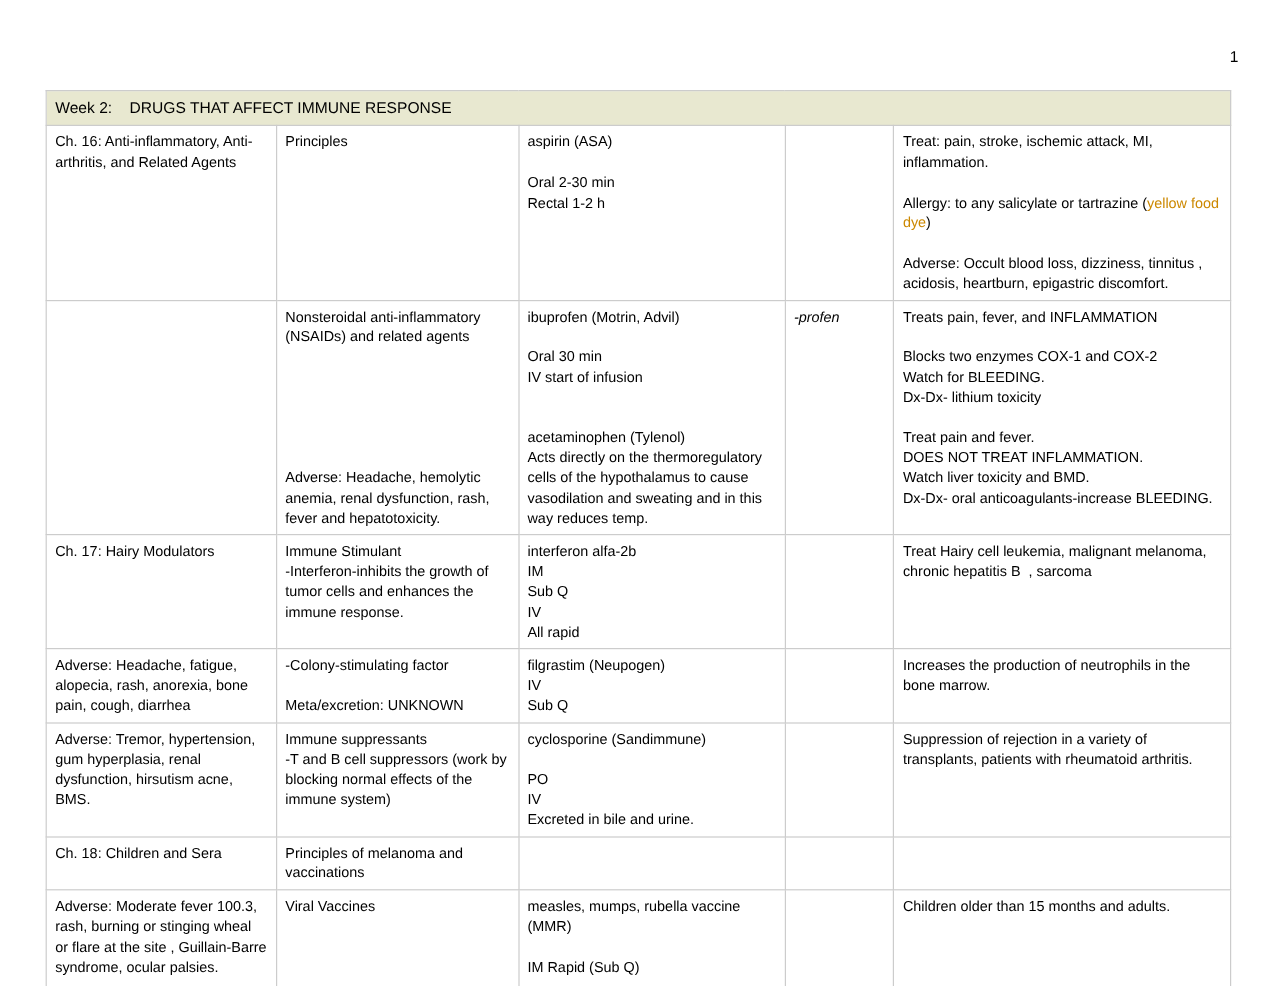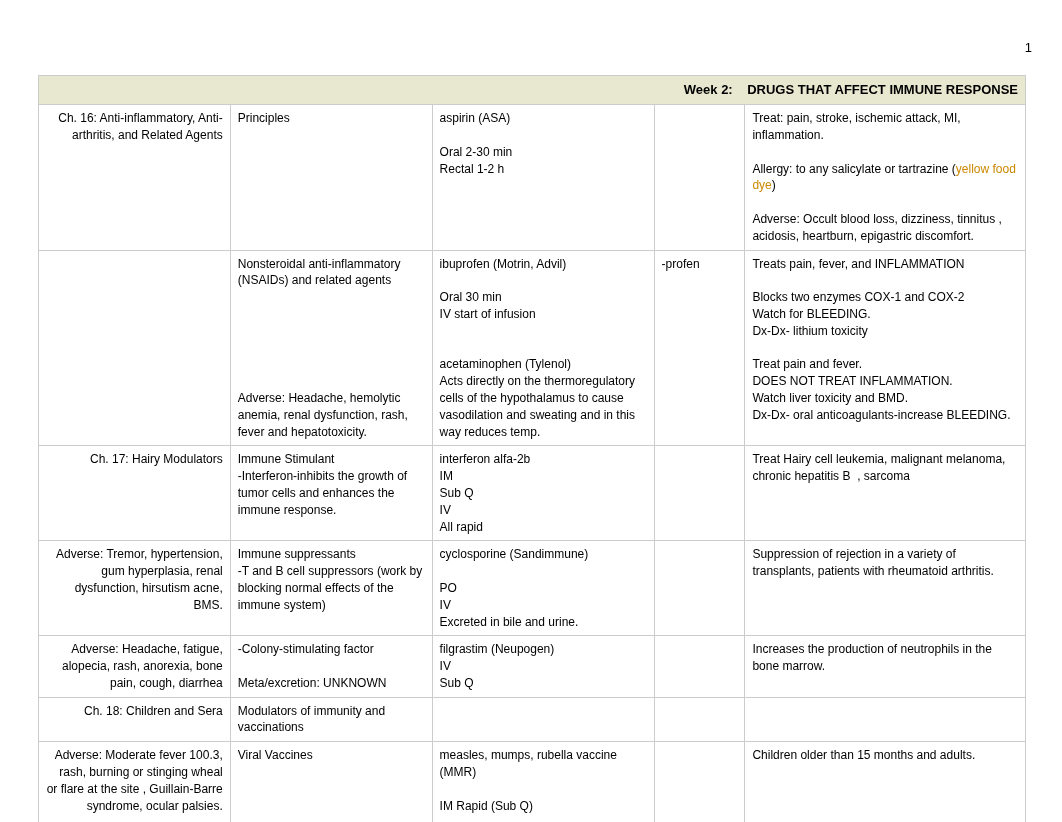--- a/index.html
+++ b/index.html
@@ -27,28 +27,28 @@
       border: 1px solid #ccc;
     }
     .main-table td, .main-table th {
       border: 1px solid #ccc;
       padding: 5px 7px;
       vertical-align: top;
       line-height: 1.4;
     }
     .header-row td {
       background: #e8e8d0;
-      font-weight: bold;
+      font-weight: normal;
       font-size: 13px;
-      text-align: right;
+      text-align: left;
     }
-    .col1 { width: 190px; text-align: right; }
+    .col1 { width: 190px; }
     .col2 { width: 200px; }
     .col3 { width: 220px; }
-    .col4 { width: 90px; }
+    .col4 { width: 90px; font-style: italic; }
     .col5 { width: 278px; margin-left: 16px; }
     .yellow-text { color: #cc8800; }
   </style>
 </head>
 <body>
 
 <div class="page-number">1</div>
 
 <table class="main-table">
   <thead>
@@ -118,60 +118,60 @@
         All rapid
       </td>
       <td class="col4"></td>
       <td class="col5">
         Treat Hairy cell leukemia, malignant melanoma, chronic hepatitis B &nbsp;, sarcoma
       </td>
     </tr>
 
     <tr>
       <td class="col1">
+        Adverse: Headache, fatigue, alopecia, rash, anorexia, bone pain, cough, diarrhea
+      </td>
+      <td class="col2">
+        -Colony-stimulating factor<br><br>
+        Meta/excretion: UNKNOWN
+      </td>
+      <td class="col3">
+        filgrastim (Neupogen)<br>
+        IV<br>
+        Sub Q
+      </td>
+      <td class="col4"></td>
+      <td class="col5">
+        Increases the production of neutrophils in the bone marrow.
+      </td>
+    </tr>
+
+    <tr>
+      <td class="col1">
         Adverse: Tremor, hypertension, gum hyperplasia, renal dysfunction, hirsutism acne, BMS.
       </td>
       <td class="col2">
         Immune suppressants<br>
         -T and B cell suppressors (work by blocking normal effects of the immune system)
       </td>
       <td class="col3">
         cyclosporine (Sandimmune)<br><br>
         PO<br>
         IV<br>
         Excreted in bile and urine.
       </td>
       <td class="col4"></td>
       <td class="col5">
         Suppression of rejection in a variety of transplants, patients with rheumatoid arthritis.
       </td>
     </tr>
 
     <tr>
-      <td class="col1">
-        Adverse: Headache, fatigue, alopecia, rash, anorexia, bone pain, cough, diarrhea
-      </td>
-      <td class="col2">
-        -Colony-stimulating factor<br><br>
-        Meta/excretion: UNKNOWN
-      </td>
-      <td class="col3">
-        filgrastim (Neupogen)<br>
-        IV<br>
-        Sub Q
-      </td>
-      <td class="col4"></td>
-      <td class="col5">
-        Increases the production of neutrophils in the bone marrow.
-      </td>
-    </tr>
-
-    <tr>
       <td class="col1">Ch. 18: Children and Sera</td>
-      <td class="col2">Modulators of immunity and vaccinations</td>
+      <td class="col2">Principles of melanoma and vaccinations</td>
       <td class="col3"></td>
       <td class="col4"></td>
       <td class="col5"></td>
     </tr>
 
     <tr>
       <td class="col1">
         Adverse: Moderate fever 100.3, rash, burning or stinging wheal or flare at the site , Guillain-Barre syndrome, ocular palsies.
       </td>
       <td class="col2">Viral Vaccines</td>

